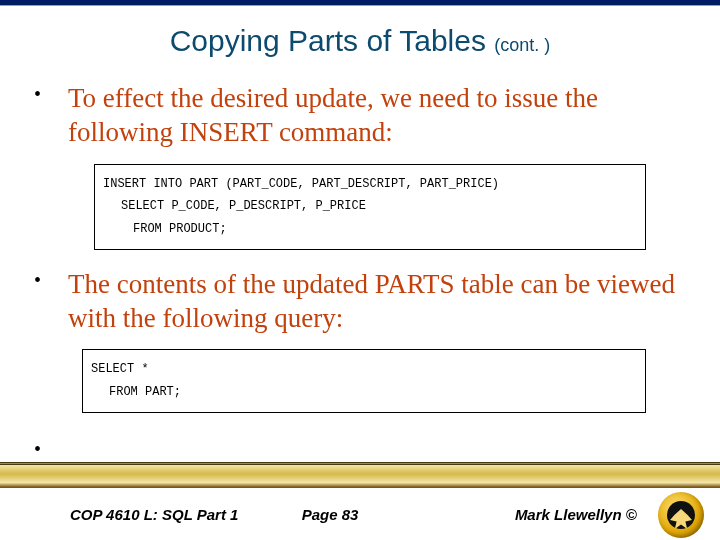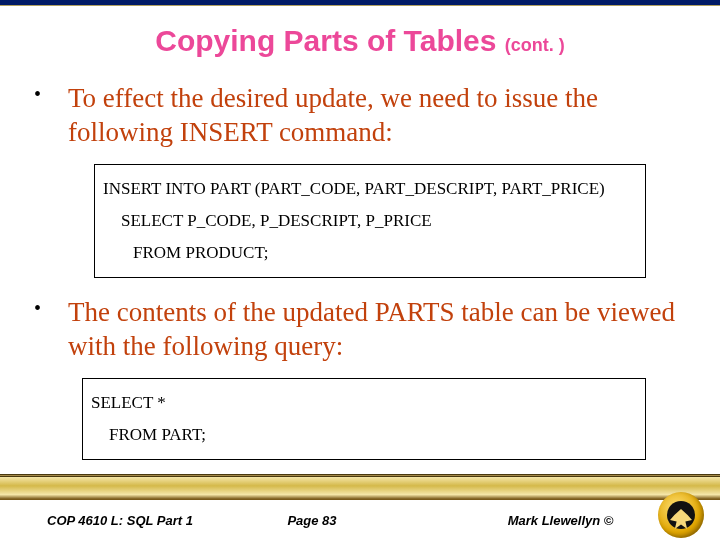--- a/index.html
+++ b/index.html
@@ -13,24 +13,24 @@
     height: 6px;
     background: #001a66;
     border-bottom: 1px solid #b0a060;
   }
   .slide {
     padding: 18px 34px 0 34px;
   }
   .title {
     font-family: Arial, Helvetica, sans-serif;
     font-size: 30px;
-    color: #ec4899;
+    color: #0c4a6e;
     text-align: center;
     margin-bottom: 24px;
-    font-weight: 700;
+    font-weight: 400;
   }
   .title .cont {
     font-size: 18px;
   }
   .bullet-row {
     display: flex;
     align-items: flex-start;
     margin-bottom: 14px;
   }
   .bullet {
@@ -39,22 +39,22 @@
     font-size: 20px;
     line-height: 1.25;
   }
   .bullet-text {
     font-size: 27px;
     line-height: 1.25;
     color: #c2410c;
   }
   .code-box {
     border: 1.5px solid #000;
-    font-family: Liberation Serif, serif;
-    font-size: 17px;
+    font-family: Liberation Mono, monospace;
+    font-size: 12px;
     padding: 8px 8px 8px 8px;
     margin-left: 60px;
     margin-right: 40px;
     margin-top: 10px;
     margin-bottom: 18px;
     line-height: 1.9;
     color: #000;
   }
   .code-line-1 { padding-left: 0; }
   .code-line-2 { padding-left: 18px; }
@@ -65,29 +65,29 @@
     bottom: 0;
     width: 720px;
   }
   .gradient-bar {
     height: 26px;
     background: linear-gradient(to bottom, #f5e6a8 0%, #d4b94a 40%, #f5e6a8 80%, #7a5a1a 100%);
     border-top: 3px double #4a3a10;
     border-bottom: 1px solid #7a5a1a;
   }
   .footer {
-    height: 40px;
+    height: 52px;
     display: flex;
     align-items: center;
     font-family: Arial, Helvetica, sans-serif;
-    font-size: 13px;
+    font-size: 15px;
     font-weight: bold;
     font-style: italic;
     color: #000;
-    padding: 0 12px 0 47px;
+    padding: 0 12px 0 70px;
     background: #fff;
     position: relative;
   }
   .footer .left { flex: 1.2; }
   .footer .mid  { flex: 1; }
   .footer .right{ flex: 1; text-align: left; padding-left: 20px; }
   .logo {
     position: absolute;
     right: 16px;
     bottom: 2px;

